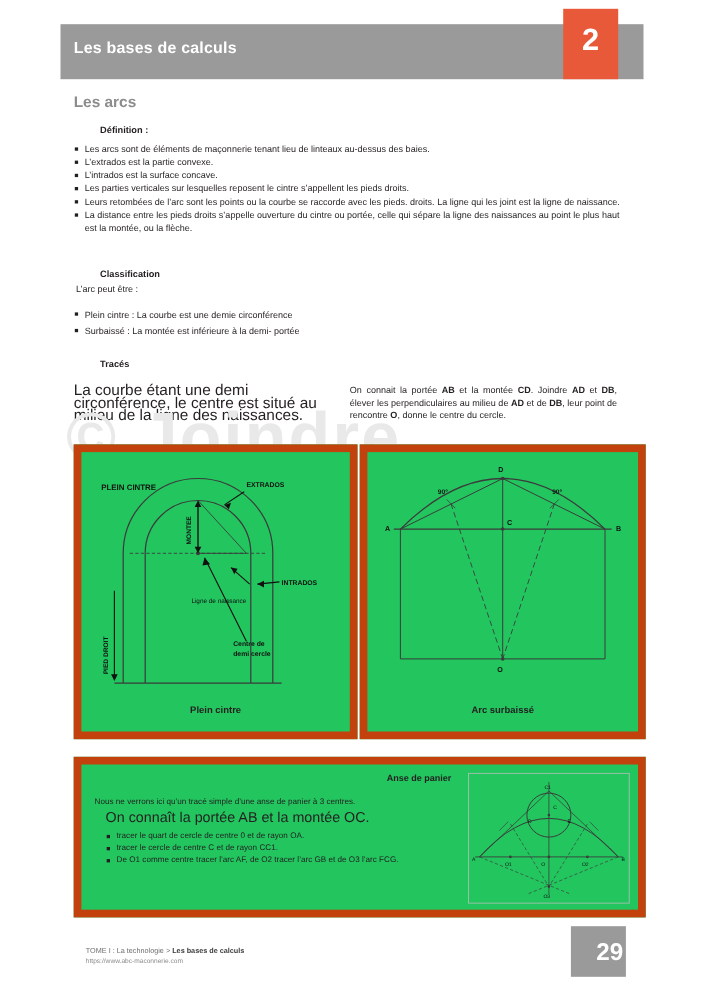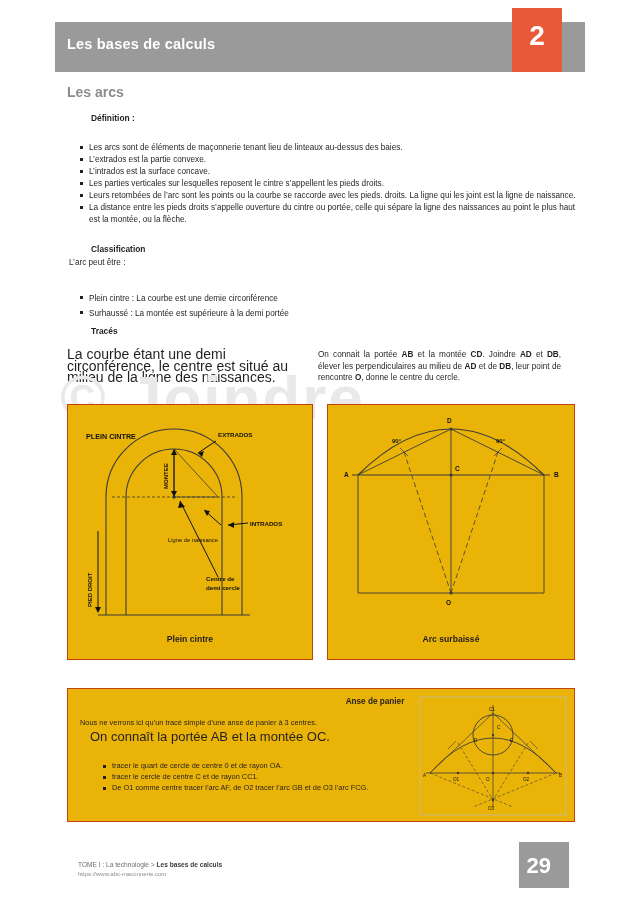--- a/index.html
+++ b/index.html
@@ -35,38 +35,38 @@
   }
 
   
   .lbl{
     position:absolute;font-size:8.4px;font-weight:bold;color:#231f20;padding-left:24px;
   }
   .txt{
     position:absolute;font-size:8.2px;color:#231f20;line-height:11.5px;
   }
   ul.bullets{
-    position:absolute;margin:12px;padding:0;list-style:none;
+    position:absolute;margin:0;padding:0;list-style:none;
     font-size:8.2px;line-height:11.6px;color:#231f20;
   }
   ul.bullets li{
     position:relative;padding-left:10px;margin:0 0 0.5px 0;
   }
   ul.bullets li:before{
     content:"";position:absolute;left:1px;top:4px;
     width:3px;height:3px;background:#231f20;
   }
 
   
   .col-left{position:absolute;left:67px;top:349px;width:230px;font-size:14px;line-height:11.6px;}
   .col-right{position:absolute;left:318px;top:349px;width:243px;font-size:8.2px;line-height:11.6px;text-align:justify;}
 
   
   .figbox{
-    position:absolute;background:#eab308;border:1px solid #c2410c;
+    position:absolute;background:#22c55e;border:7px solid #c2410c;
   }
   .fig1{left:67px;top:404px;width:244px;height:254px;}
   .fig2{left:327px;top:404px;width:246px;height:254px;}
   .fig3{left:67px;top:688px;width:506px;height:132px;}
   .figcap{
     position:absolute;width:100%;text-align:center;
     font-size:8.6px;font-weight:bold;color:#231f20;
   }
 
   
@@ -83,22 +83,22 @@
     position:absolute;left:78px;top:861px;font-size:6.6px;color:#6f6f6f;
   }
   .footer-line1 b{color:#3b3b3b;}
   .footer-line2{
     position:absolute;left:78px;top:871px;font-size:6px;color:#8a8a8a;
   }
   .page-box{
     position:absolute;left:519px;top:842px;width:50px;height:46px;background:#9a9a9a;
   }
   .page-num{
-    position:absolute;left:519px;top:853px;width:32px;text-align:right;
-    font-size:22px;font-weight:bold;color:#ffffff;
+    position:absolute;left:519px;top:853px;width:32px;text-align:left;
+    font-size:22px;font-weight:bold;color:#ffffff;padding-left:23px;
   }
 
   
   svg text{font-family:"Liberation Sans", sans-serif;}
 </style>
 </head>
 <body>
 
 <div class="page">
 
@@ -116,21 +116,21 @@
     <li>L’intrados est la surface concave.</li>
     <li>Les parties verticales sur lesquelles reposent le cintre s’appellent les pieds droits.</li>
     <li>Leurs retombées de l’arc sont les points ou la courbe se raccorde avec les pieds. droits. La ligne qui les joint est la ligne de naissance.</li>
     <li>La distance entre les pieds droits s’appelle ouverture du cintre ou portée, celle qui sépare la ligne des naissances au point le plus haut est la montée, ou la flèche.</li>
   </ul>
 
   <div class="lbl" style="left:67px;top:244px;text-align:right;">Classification</div>
   <div class="txt" style="left:69px;top:257px;">L’arc peut être :</div>
   <ul class="bullets" style="left:67px;top:280px;width:400px;line-height:14px;">
     <li>Plein cintre : La courbe est une demie circonférence</li>
-    <li>Surhaussé : La montée est supérieure à la demi portée</li>
+    <li>Surbaissé : La montée est inférieure à la demi- portée</li>
   </ul>
 
   <div class="lbl" style="left:67px;top:326px;">Tracés</div>
   <div class="col-left">La courbe étant une demi circonférence, le centre est situé au milieu de la ligne des naissances.</div>
   <div class="col-right">
     <span>On connait la portée </span><b>AB</b><span> et la montée </span><b>CD</b><span>. Joindre </span><b>AD</b><span> et </span><b>DB</b><span>, élever les perpendiculaires au milieu de </span><b>AD</b><span> et de </span><b>DB</b><span>, leur point de rencontre </span><b>O</b><span>, donne le centre du cercle.</span>
   </div>
 
   <div class="watermark">
     <span>© Joindre</span>

